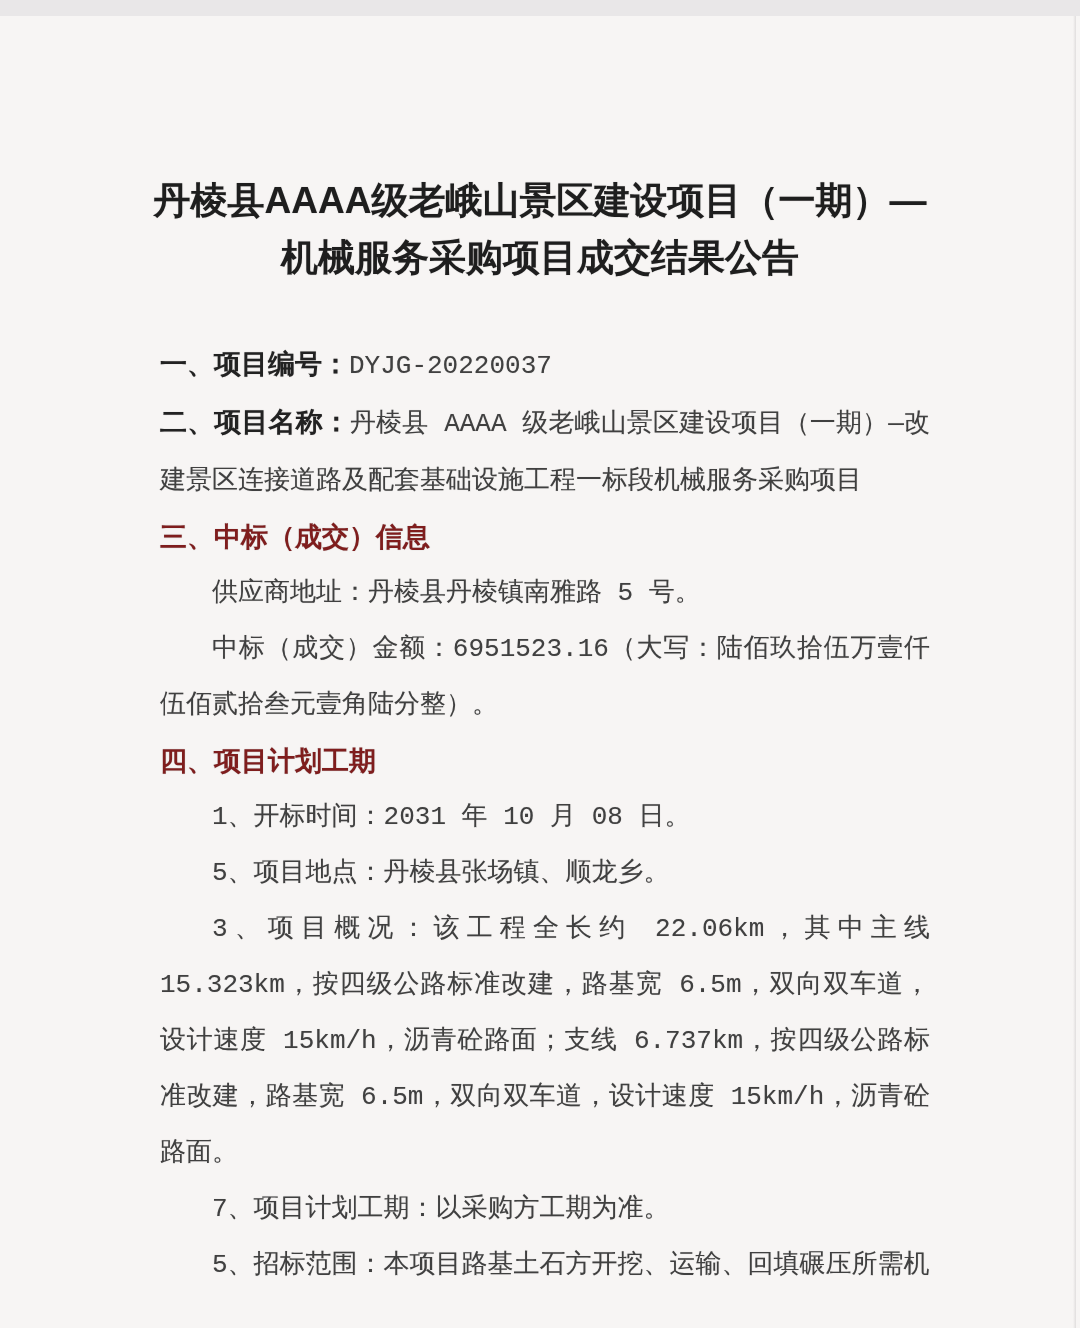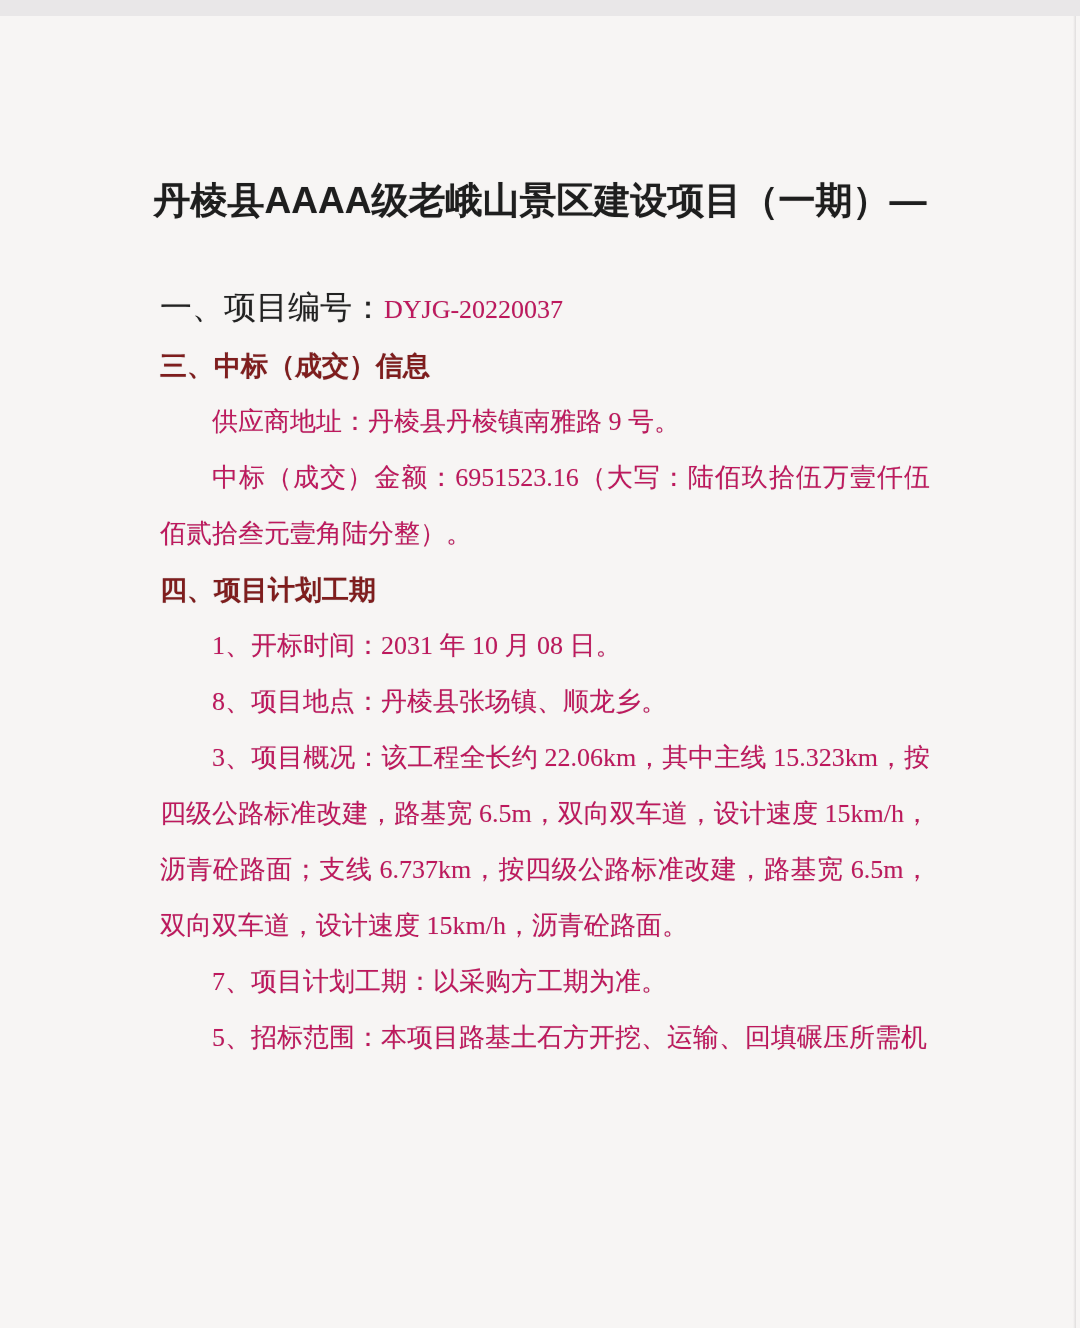--- a/index.html
+++ b/index.html
@@ -32,67 +32,69 @@
   }
   .content {
     margin-top: 50px;
     padding: 0 150px 0 160px;
     font-size: 26px;
     line-height: 56px;
     text-align: justify;
   }
   .content p { margin: 0; }
   .serif {
-    font-family: Liberation Serif, serif;
-    color: #be185d;
+    font-family: Liberation Mono, monospace;
+    color: #404040;
     text-shadow: 0 0 1px rgba(40,40,40,0.22);
   }
   .heading {
     font-family: "Liberation Sans", sans-serif;
     font-weight: 700;
     color: #7f1d1d;
     text-shadow: 0 0 1px rgba(30,30,30,0.3);
     font-size: 27px;
   }
   .label-bold {
     font-family: "Liberation Sans", sans-serif;
-    font-weight: 400;
+    font-weight: 700;
     color: #222222;
     text-shadow: 0 0 1px rgba(30,30,30,0.3);
-    font-size: 32px;
+    font-size: 27px;
   }
   .indent2 { text-indent: 2em; }
 </style>
 </head>
 <body>
 
 <div class="page">
   <div class="scan-edge"></div>
 
   <div class="doc-title">
     <div>丹棱县AAAA级老峨山景区建设项目（一期）—</div>
+    <div>机械服务采购项目成交结果公告</div>
   </div>
 
   <div class="content">
 
     <p><span class="label-bold">一、项目编号：</span><span class="serif">DYJG-20220037</span></p>
 
+    <p><span class="label-bold">二、项目名称：</span><span class="serif">丹棱县 AAAA 级老峨山景区建设项目（一期）—改建景区连接道路及配套基础设施工程一标段机械服务采购项目</span></p>
 
     <p class="heading">三、中标（成交）信息</p>
 
 
-    <p class="serif indent2">供应商地址：丹棱县丹棱镇南雅路 9 号。</p>
+    <p class="serif indent2">供应商地址：丹棱县丹棱镇南雅路 5 号。</p>
 
     <p class="serif indent2">中标（成交）金额：6951523.16（大写：陆佰玖拾伍万壹仟伍佰贰拾叁元壹角陆分整）。</p>
 
     <p class="heading">四、项目计划工期</p>
 
     <p class="serif indent2">1、开标时间：2031 年 10 月 08 日。</p>
 
-    <p class="serif indent2">8、项目地点：丹棱县张场镇、顺龙乡。</p>
+    <p class="serif indent2">5、项目地点：丹棱县张场镇、顺龙乡。</p>
 
     <p class="serif indent2">3、项目概况：该工程全长约 22.06km，其中主线 15.323km，按四级公路标准改建，路基宽 6.5m，双向双车道，设计速度 15km/h，沥青砼路面；支线 6.737km，按四级公路标准改建，路基宽 6.5m，双向双车道，设计速度 15km/h，沥青砼路面。</p>
 
     <p class="serif indent2">7、项目计划工期：以采购方工期为准。</p>
 
     <p class="serif indent2">5、招标范围：本项目路基土石方开挖、运输、回填碾压所需机</p>
 
   </div>
 </div>
 

